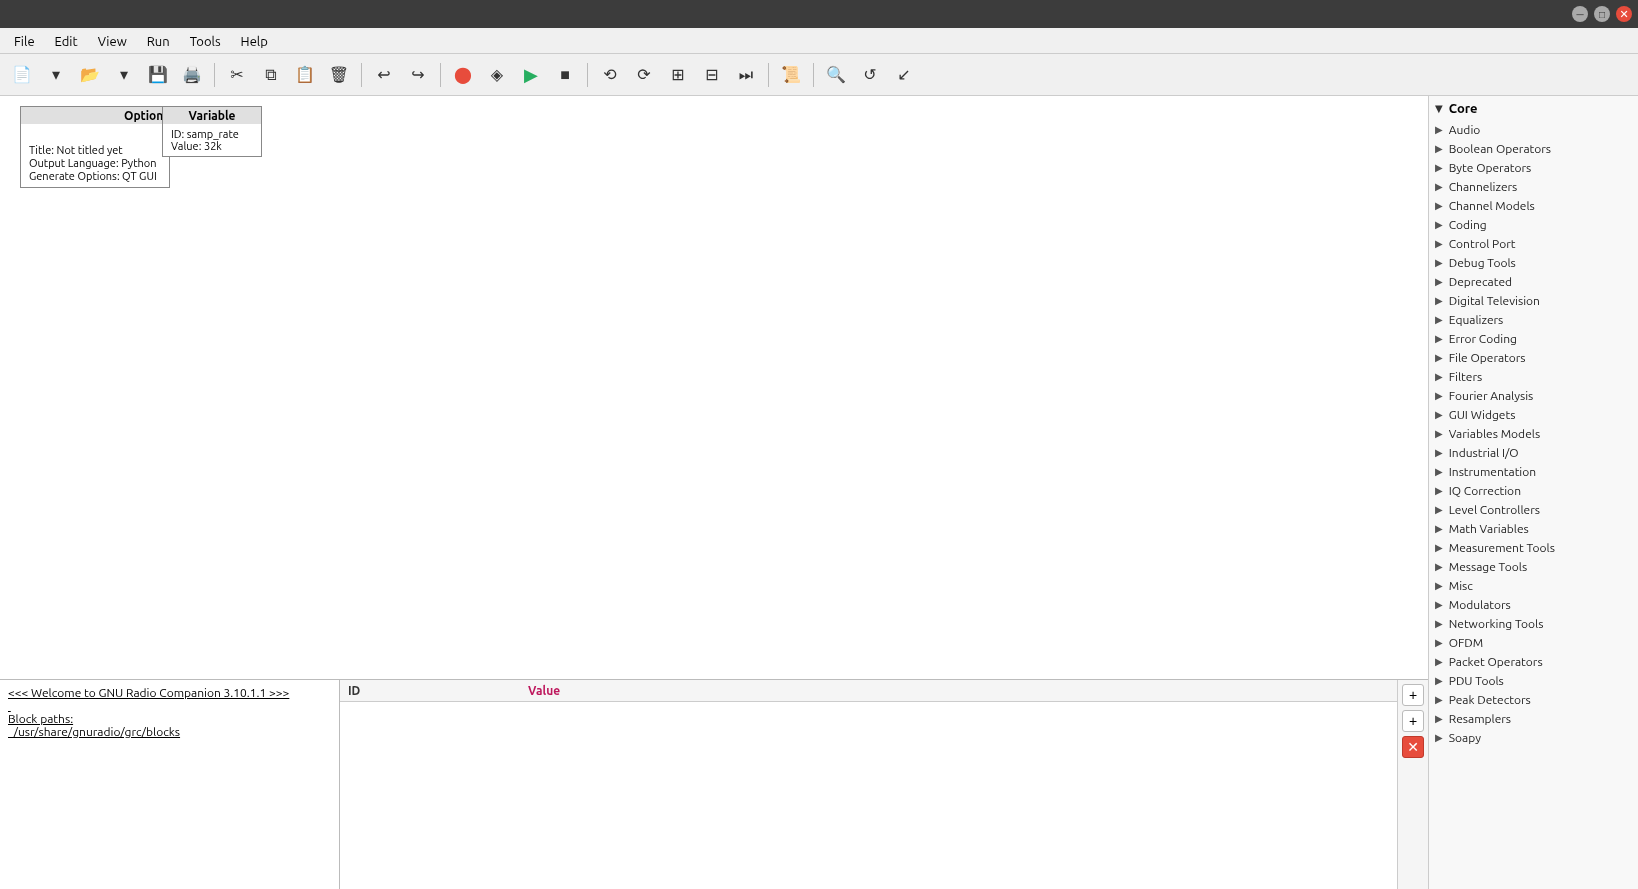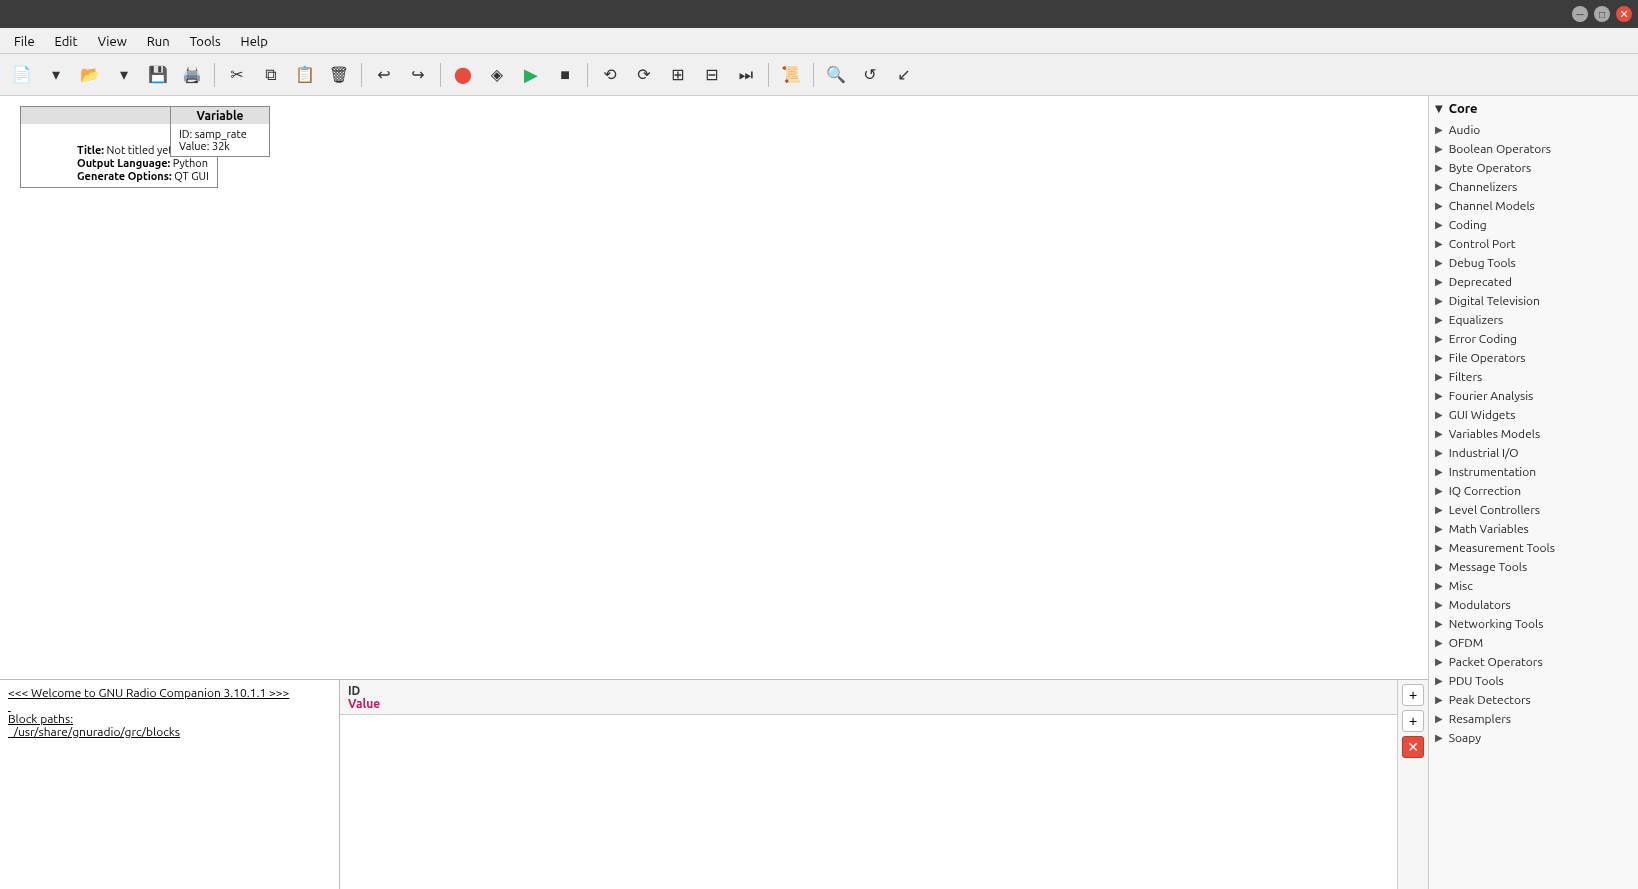--- a/index.html
+++ b/index.html
@@ -97,25 +97,25 @@
     }
     .block-options .block-title {
       font-weight: bold;
       text-align: right;
       background: #e0e0e0;
       margin: -4px -8px 20px -8px;
       padding: 2px 0;
       font-size: 12px;
     }
     .block-options .block-row { font-size: 11px; margin: 1px 0; }
-    .block-options .block-row span { font-weight: bold; margin-left: 48px; }
+    .block-options .block-row span { font-weight: normal; }
 
     .block-variable {
       position: absolute;
-      left: 170px;
+      left: 162px;
       top: 10px;
       background: #fff;
       border: 1px solid #888;
       padding: 4px 8px;
       font-size: 11px;
       min-width: 100px;
     }
     .block-variable .block-title {
       font-weight: bold;
       text-align: center;
@@ -150,21 +150,20 @@
       overflow: hidden;
     }
 
     .props-header {
       display: flex;
       background: #f5f5f5;
       border-bottom: 1px solid #ccc;
       padding: 4px 8px;
       font-size: 12px;
       color: #555;
-      flex-direction: column;
     }
     .props-header .col-id { width: 180px; font-weight: bold; color: #333; }
     .props-header .col-val { flex: 1; font-weight: bold; color: #be185d; }
 
     .props-body {
       flex: 1;
       overflow-y: auto;
     }
 
     .props-row {

